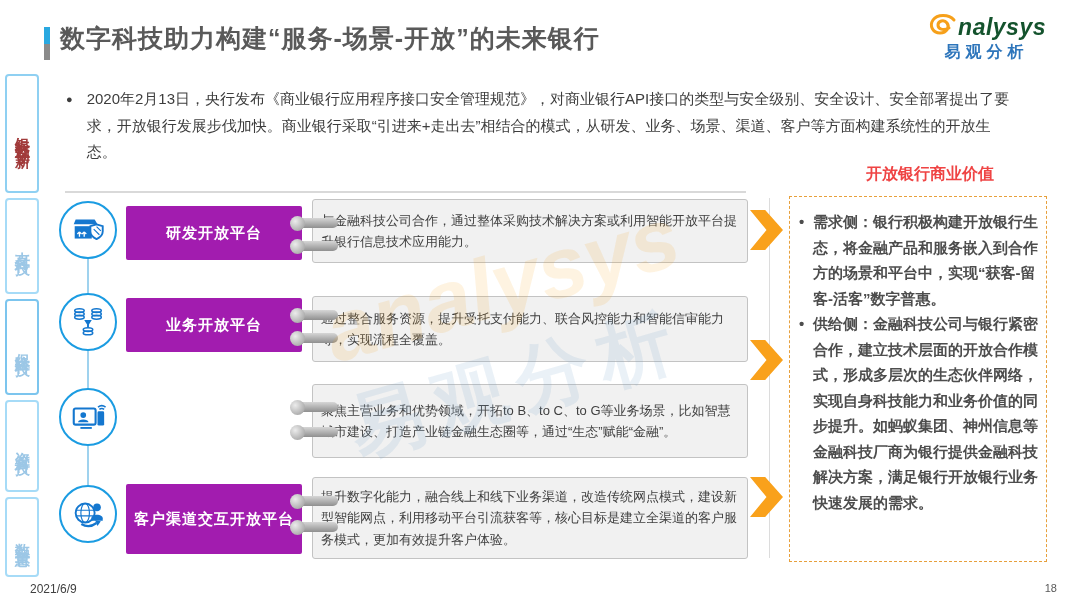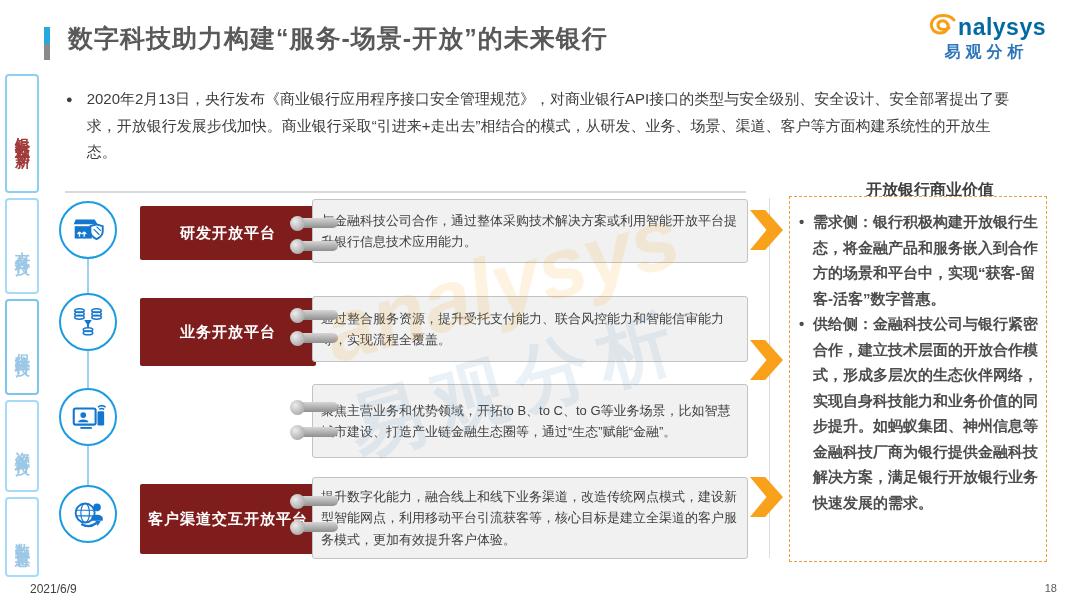--- a/index.html
+++ b/index.html
@@ -3,24 +3,24 @@
 <meta charset="utf-8">
 <style>
   html,body{margin:0;padding:0;background:#fff;}
   .slide{position:relative;width:1080px;height:608px;background:#ffffff;overflow:hidden;
          font-family:"Liberation Sans","DejaVu Sans",sans-serif;}
 
   
   .accent-bar{position:absolute;left:44px;top:27px;width:6px;height:33px;
     background:linear-gradient(#29a8e0 0 52%, #8a8a8a 52% 100%);}
   .page-title{position:absolute;left:60px;top:22px;font-size:25px;font-weight:bold;
-    color:#595959;letter-spacing:1px;margin-left:8px;}
+    color:#595959;letter-spacing:1px;}
   .logo{position:absolute;right:34px;top:13px;text-align:center;}
   .logo-row{display:flex;align-items:center;justify-content:center;gap:1px;}
-  .brand{color:#0369a1;font-size:23px;font-weight:bold;letter-spacing:0.5px;}
+  .brand{color:#14532d;font-size:23px;font-weight:bold;font-style:italic;letter-spacing:0.5px;}
   .brand-cn{color:#2d75bb;font-size:16px;font-weight:bold;letter-spacing:5px;margin-top:1px;}
 
   
   .tab{position:absolute;left:5px;width:34px;border:2px solid #a6dbf7;border-radius:4px;
     background:#fff;display:flex;align-items:center;justify-content:center;
     writing-mode:vertical-rl;text-orientation:upright;font-weight:bold;font-size:15px;
     letter-spacing:3px;box-sizing:border-box;overflow:hidden;}
   .tab1{top:74px;height:119px;color:#a13b3b;border-color:#8fd0f2;}
   .tab2{top:198px;height:96px;color:#9cc7e6;}
   .tab3{top:299px;height:96px;color:#9cc7e6;border-color:#7cc5ee;}
@@ -28,35 +28,35 @@
   .tab5{top:497px;height:80px;color:#9cc7e6;}
 
   
   .intro{position:absolute;left:66px;top:86px;width:948px;display:flex;gap:14px;
     color:#3d3d3d;font-size:15px;line-height:1.78;}
   .intro .dot{font-size:11px;padding-top:4px;flex:none;}
 
   
   .h-left{position:absolute;left:65px;top:168px;width:696px;text-align:center;
     font-size:16px;font-weight:bold;color:#595959;}
-  .h-right{position:absolute;left:800px;top:180px;width:260px;text-align:center;
-    font-size:16px;font-weight:bold;color:#404040;}
+  .h-right{position:absolute;left:800px;top:164px;width:260px;text-align:center;
+    font-size:16px;font-weight:bold;color:#ef4444;}
   .hr-gray{position:absolute;left:65px;top:191px;width:681px;height:2px;background:#d9d9d9;}
 
   
   .rail{position:absolute;left:87px;top:232px;width:2px;height:288px;background:#9fd2ee;z-index:0;}
   .icon-circle{position:absolute;left:59px;width:58px;height:58px;border:2.5px solid #1b9ce2;
     border-radius:50%;background:#fff;display:flex;align-items:center;justify-content:center;
     box-sizing:border-box;z-index:1;}
   .ic1{top:201px}.ic2{top:293px}.ic3{top:388px}.ic4{top:485px}
 
-  .plabel{position:absolute;left:140px;width:176px;background:#7f1d1d;color:#fff;
+  .plabel{position:absolute;left:126px;width:176px;background:#a21caf;color:#fff;
     font-weight:bold;font-size:15px;display:flex;align-items:center;justify-content:center;
     border-radius:2px;box-sizing:border-box;z-index:1;letter-spacing:1px;text-align:right;}
-  .pl1{top:206px;height:54px}.pl2{top:298px;height:68px}.pl3{top:389px;height:60px}.pl4{top:484px;height:70px}
+  .pl1{top:206px;height:54px}.pl2{top:298px;height:54px}.pl3{top:389px;height:60px}.pl4{top:484px;height:70px}
 
   .pin{position:absolute;left:294px;width:44px;height:10px;border-radius:5px;z-index:2;
     background:linear-gradient(180deg,#d6d6d6,#8f8f8f);}
   .pin::before{content:"";position:absolute;left:-4px;top:-2.5px;width:15px;height:15px;
     border-radius:50%;background:radial-gradient(circle at 35% 35%, #ececec, #959595);}
   .pn1a{top:218px}.pn1b{top:241px}.pn2a{top:310px}.pn2b{top:333px}
   .pn3a{top:402px}.pn3b{top:427px}.pn4a{top:496px}.pn4b{top:522px}
 
   .pdesc{position:absolute;left:312px;width:436px;background:#f1f1f1;border:1px solid #c3c3c3;
     border-radius:3px;color:#404040;font-size:13px;line-height:1.62;padding:6px 8px;

